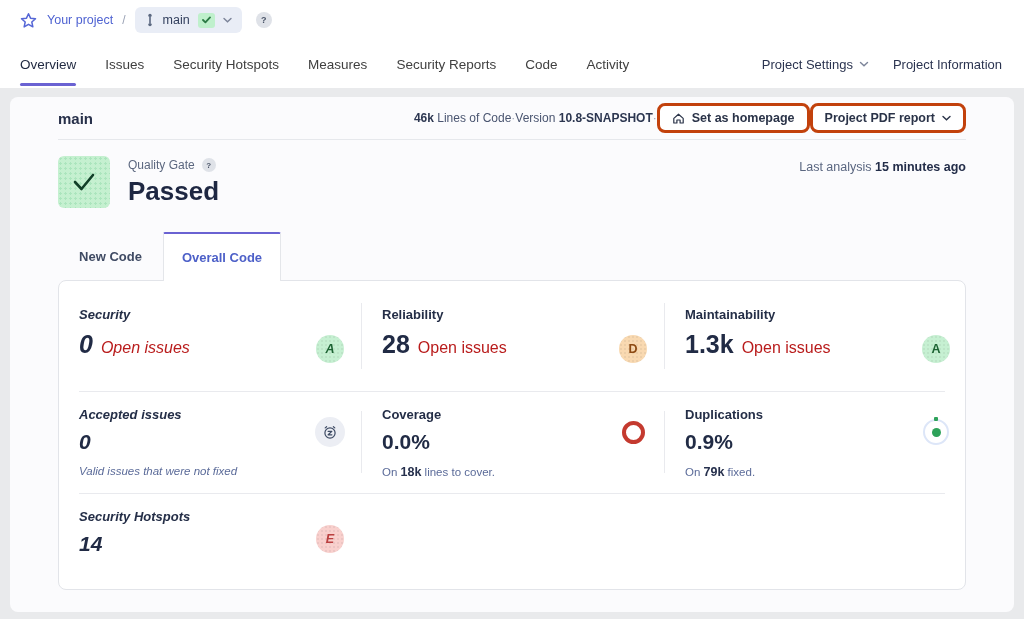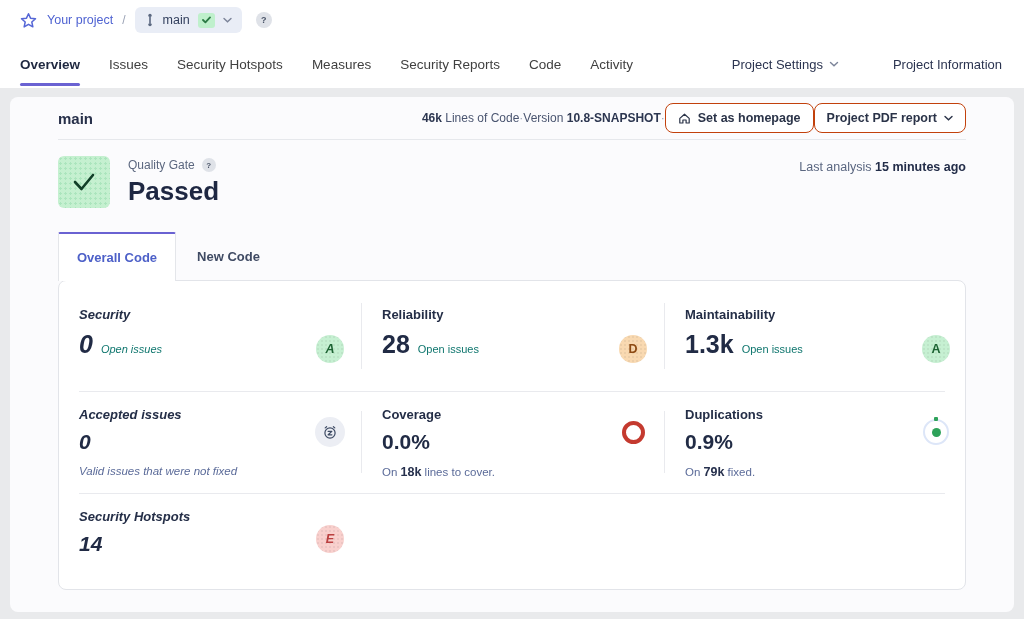--- a/index.html
+++ b/index.html
@@ -19,32 +19,32 @@
   .crumb-sep { margin:0 9px; font-size:12px; color:#9aa2b5; }
   .branch-pill { display:inline-flex; align-items:center; gap:8px; background:#e9edf6; border-radius:6px; height:26px; padding:0 10px; cursor:pointer; }
   .branch-ico { display:inline-flex; color:#5b6880; }
   .branch-name { font-size:12.5px; color:#33405e; }
   .check-chip { width:17px; height:15px; border-radius:3px; background:#bff0cc; display:inline-flex; align-items:center; justify-content:center; color:#2c7a45; }
   .chev { display:inline-flex; color:#7c8499; }
   .help-circle { margin-left:14px; width:16px; height:16px; border-radius:50%; background:#dfe2e8; color:#4a5468; font-size:9px; font-weight:bold; display:inline-flex; align-items:center; justify-content:center; cursor:pointer; }
   
   .nav { position:absolute; left:0; top:40px; width:100%; height:48px; display:flex; align-items:stretch; padding-left:20px; }
   .nav-tab { position:relative; display:flex; align-items:center; margin-right:29px; font-size:13.5px; color:#404040; cursor:pointer; white-space:nowrap; }
-  .nav-tab.active { font-weight:bold; color:#1f2840; }
+  .nav-tab.active { font-weight:normal; color:#1f2840; }
   .nav-tab.active::after { content:""; position:absolute; left:0; right:0; bottom:2px; height:3px; border-radius:2px; background:#6a62d2; }
-  .nav-right { position:absolute; right:22px; top:0; height:48px; display:flex; align-items:center; gap:54px; }
+  .nav-right { position:absolute; right:22px; top:0; height:48px; display:flex; align-items:center; gap:24px; }
   .nav-right-item { display:flex; align-items:center; gap:6px; font-size:13px; color:#2b3450; cursor:pointer; }
   
   .panel { position:absolute; left:10px; top:97px; width:1004px; height:515px; background:#fbfbfd; border-radius:8px; }
   .main-row { position:absolute; left:48px; right:48px; top:0; height:42px; display:flex; align-items:center; justify-content:space-between; }
   .main-title { font-size:15px; font-weight:bold; color:#27304a; }
   .main-meta { display:flex; align-items:center; font-size:12px; color:#4a5570; }
   .meta-b { font-weight:bold; color:#2c3650; }
   .meta-dot { color:#9aa2b5; }
-  .hbtn { display:inline-flex; align-items:center; gap:7px; height:30px; padding:0 12px; background:#fff; border:1px solid #c2410c; border-radius:8px; font-size:12.5px; font-weight:bold; color:#2a3348; cursor:pointer; }
+  .hbtn { display:inline-flex; align-items:center; gap:7px; height:30px; padding:0 12px; background:#fff; border:3px solid #c2410c; border-radius:8px; font-size:12.5px; font-weight:bold; color:#2a3348; cursor:pointer; }
   .main-divider { position:absolute; left:48px; right:48px; top:42px; height:1px; background:#e6e8ec; }
   
   .qg { position:absolute; left:48px; top:59px; display:flex; gap:18px; }
   .qg-square { width:52px; height:52px; border-radius:6px; background:#c5f0d0;
     background-image:radial-gradient(#abe5bd 1px, transparent 1.1px); background-size:5px 5px;
     display:flex; align-items:center; justify-content:center; }
   .qg-label-row { display:flex; align-items:center; gap:7px; margin-top:2px; }
   .qg-label { font-size:12px; color:#5b677f; }
   .qg-help { width:14px; height:14px; border-radius:50%; background:#dfe2e8; color:#4a5468; font-size:8px; font-weight:bold; display:inline-flex; align-items:center; justify-content:center; cursor:pointer; }
   .qg-status { font-size:26px; font-weight:bold; color:#1e2742; margin-top:4px; }
@@ -63,21 +63,21 @@
   .vd.c1 { left:302px; } .vd.c2 { left:605px; }
   .vd.r1 { top:22px; height:66px; } .vd.r2 { top:130px; height:62px; }
   .cell { position:absolute; width:302px; }
   .cell.r1 { top:0; height:110px; padding:26px 0 0 20px; }
   .cell.r2 { top:110px; height:102px; padding:16px 0 0 20px; }
   .cell.r3 { top:212px; height:97px; padding:16px 0 0 20px; }
   .cell.col1 { left:0;font-style:italic; } .cell.col2 { left:303px; } .cell.col3 { left:606px; }
   .card-title { font-size:13px; font-weight:bold; color:#242e47; }
   .value-row { display:flex; align-items:baseline; margin-top:10px; }
   .big-val { font-size:25px; font-weight:bold; color:#212b45; line-height:1; }
-  .val-label { font-size:11px; color:#0f766e; margin-left:8px; cursor:pointer; }
+  .val-label { font-size:16px; color:#b91c1c; margin-left:8px; cursor:pointer; }
   .mid-val { font-size:21px; font-weight:bold; color:#212b45; line-height:1; margin-top:9px; }
   .caption { font-size:11.5px; color:#5b6b99; margin-top:13px; cursor:pointer; }
   .caption b { font-size:12.5px; color:#26304d; }
   .rating { position:absolute; right:17px; width:28px; height:28px; border-radius:50%;
     display:flex; align-items:center; justify-content:center; font-size:12.5px; font-weight:bold;
     background-image:radial-gradient(rgba(0,0,0,0.05) 1px, transparent 1.1px); background-size:4px 4px; }
   .rating.r1pos { top:54px; } .rating.r3pos { top:32px; }
   .rating.a { background-color:#c6f0d2; color:#1d6333; }
   .rating.d { background-color:#f9d9b1; color:#8d4a13; }
   .rating.e { background-color:#f9d0cd; color:#bb4040; }
@@ -189,22 +189,22 @@
       </span>
       <div class="qg-status">Passed</div>
     </span>
   </div>
   <div class="last-analysis">
     <span>Last analysis</span>
     <b>15 minutes ago</b>
   </div>
 
   <div class="code-tabs">
+    <span class="ctab inactive">New Code</span>
     <span class="ctab active">Overall Code</span>
-    <span class="ctab inactive">New Code</span>
   </div>
 
   <div class="cards-box">
     <div class="hr1"></div>
     <div class="hr2"></div>
     <div class="vd c1 r1"></div>
     <div class="vd c2 r1"></div>
     <div class="vd c1 r2"></div>
     <div class="vd c2 r2"></div>
 

